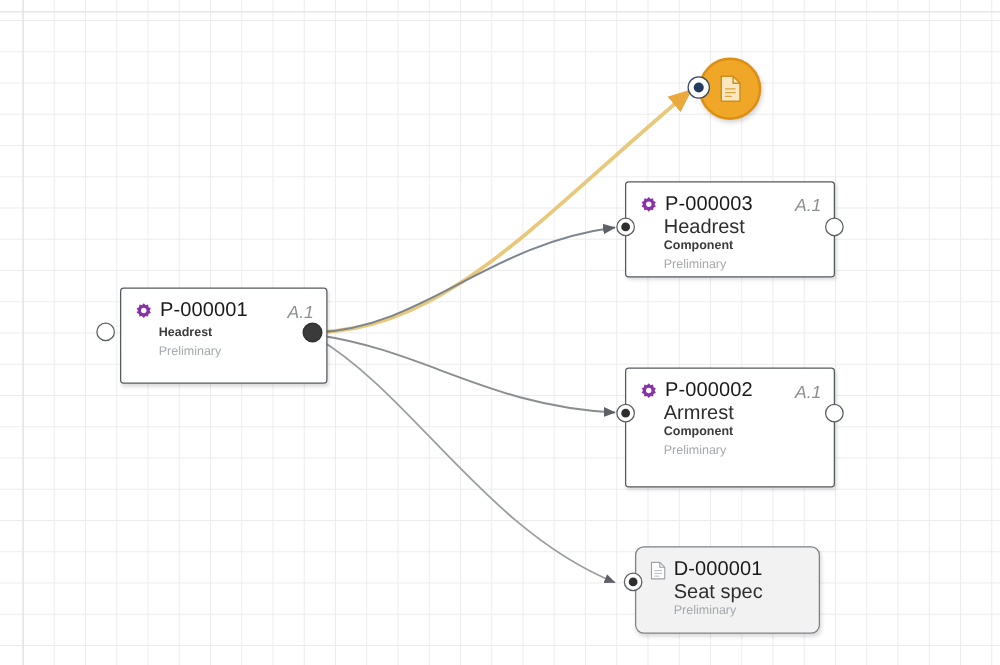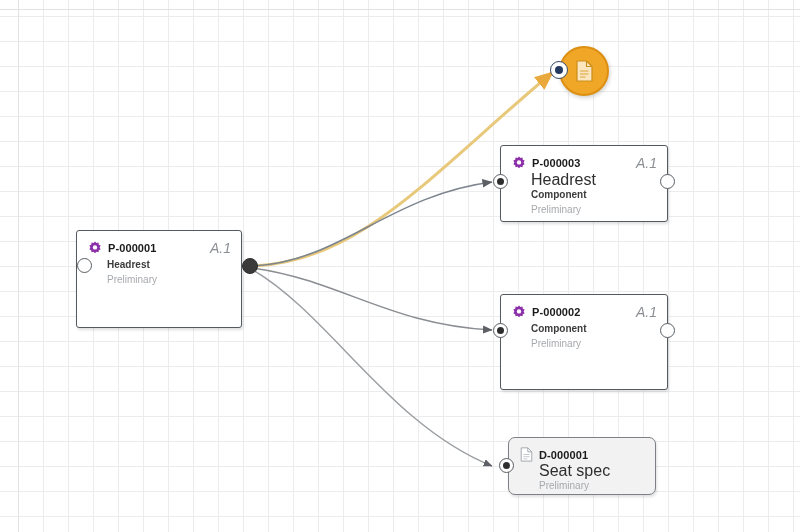--- a/index.html
+++ b/index.html
@@ -63,22 +63,22 @@
     height: 14px;
     margin-right: 6px;
   }
   .doc-icon-small {
     flex: 0 0 auto;
     width: 13px;
     height: 15px;
     margin-right: 6px;
   }
   .node-id {
-    font-size: 11px;
-    font-weight: bold;
+    font-size: 16px;
+    font-weight: normal;
     color: #1a1a1a;
     letter-spacing: 0.1px;
     white-space: nowrap;
     text-align: center;
   }
   .node-rev {
     margin-left: auto;
     font-size: 14px;
     color: #8b8f94;
     padding-left: 8px;
@@ -199,21 +199,21 @@
 
   <div class="orange-node" style="left:559px; top:46px;">
     <svg width="19" height="22" viewBox="0 0 19 22">
       <path d="M2,1 L11.5,1 L17,6.5 L17,21 L2,21 Z" fill="#fbe6bf" stroke="#c98f1c" stroke-width="1.2" stroke-linejoin="round"></path>
       <path d="M11.5,1 L11.5,6.5 L17,6.5" fill="none" stroke="#c98f1c" stroke-width="1.2" stroke-linejoin="round"></path>
       <path d="M5,11 L13.5,11 M5,14 L13.5,14 M5,17 L10.5,17" stroke="#d9a43e" stroke-width="1"></path>
     </svg>
   </div>
   <div class="orange-port" style="left:550px; top:61px;"></div>
 
-  <div class="node" style="left:76px; top:230px; width:166px; height:98px;">
+  <div class="node" style="left:96px; top:230px; width:166px; height:77px;">
     <div class="node-head">
       <svg class="gear-icon" viewBox="0 0 20 20">
         <path fill="#8b2fa8" d="M10,0.8 L12.1,3.0 L15.0,2.3 L15.4,5.3 L18.1,6.6
               L16.6,9.2 L18.1,11.8 L15.4,13.1 L15.0,16.1 L12.1,15.4 L10,17.6
               L7.9,15.4 L5.0,16.1 L4.6,13.1 L1.9,11.8 L3.4,9.2 L1.9,6.6
               L4.6,5.3 L5.0,2.3 L7.9,3.0 Z"></path>
         <circle cx="10" cy="9.2" r="3.1" fill="#ffffff"></circle>
       </svg>
       <span class="node-id">P-000001</span>
       <span class="node-rev">A.1</span>
@@ -253,28 +253,29 @@
         <path fill="#8b2fa8" d="M10,0.8 L12.1,3.0 L15.0,2.3 L15.4,5.3 L18.1,6.6
               L16.6,9.2 L18.1,11.8 L15.4,13.1 L15.0,16.1 L12.1,15.4 L10,17.6
               L7.9,15.4 L5.0,16.1 L4.6,13.1 L1.9,11.8 L3.4,9.2 L1.9,6.6
               L4.6,5.3 L5.0,2.3 L7.9,3.0 Z"></path>
         <circle cx="10" cy="9.2" r="3.1" fill="#ffffff"></circle>
       </svg>
       <span class="node-id">P-000002</span>
       <span class="node-rev">A.1</span>
     </div>
     <div class="node-body">
+      <div class="node-name">Armrest</div>
       <div class="node-type">Component</div>
       <div class="node-state">Preliminary</div>
     </div>
   </div>
   <div class="port port-target" style="left:493px; top:323px;"></div>
   <div class="port port-hollow" style="left:660px; top:323px;"></div>
 
-  <div class="node doc-node" style="left:508px; top:437px; width:148px; height:58px;">
+  <div class="node doc-node" style="left:508px; top:437px; width:148px; height:70px;">
     <div class="node-head">
       <svg class="doc-icon-small" viewBox="0 0 14 17">
         <path d="M1,1 L8.5,1 L13,5.5 L13,16 L1,16 Z" fill="#ffffff" stroke="#9aa0a6" stroke-width="1" stroke-linejoin="round"></path>
         <path d="M8.5,1 L8.5,5.5 L13,5.5" fill="none" stroke="#9aa0a6" stroke-width="1" stroke-linejoin="round"></path>
         <path d="M3.5,8.5 L10.5,8.5 M3.5,11 L10.5,11 M3.5,13.5 L8,13.5" stroke="#b6bbc0" stroke-width="0.9"></path>
       </svg>
       <span class="node-id">D-000001</span>
       <span class="node-rev"></span>
     </div>
     <div class="node-body">

